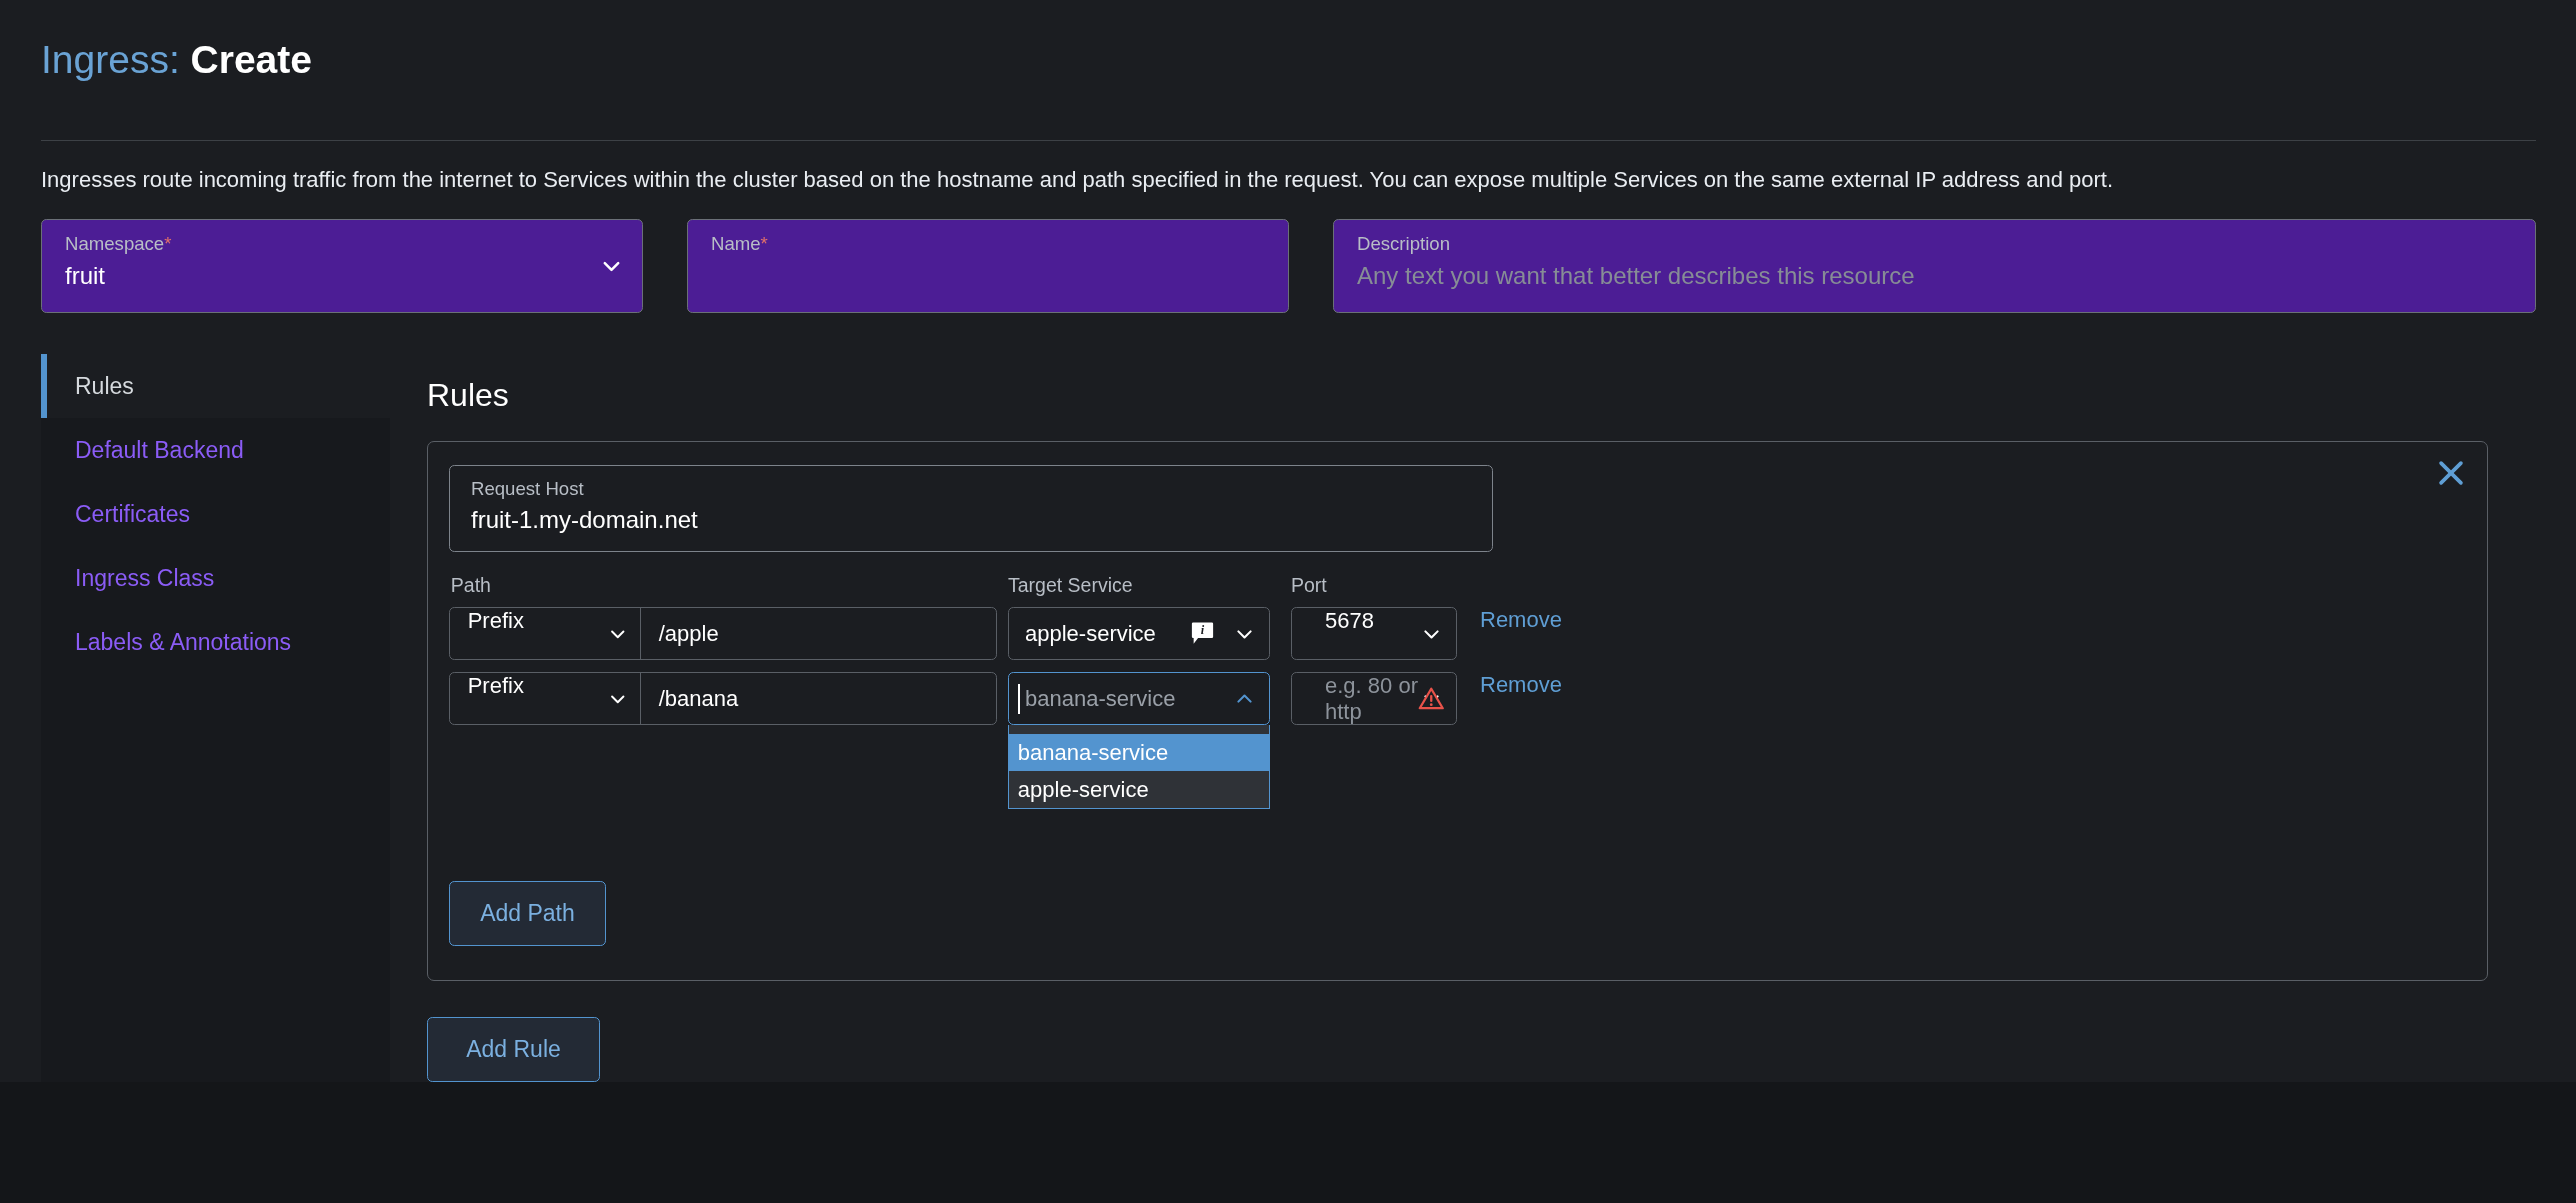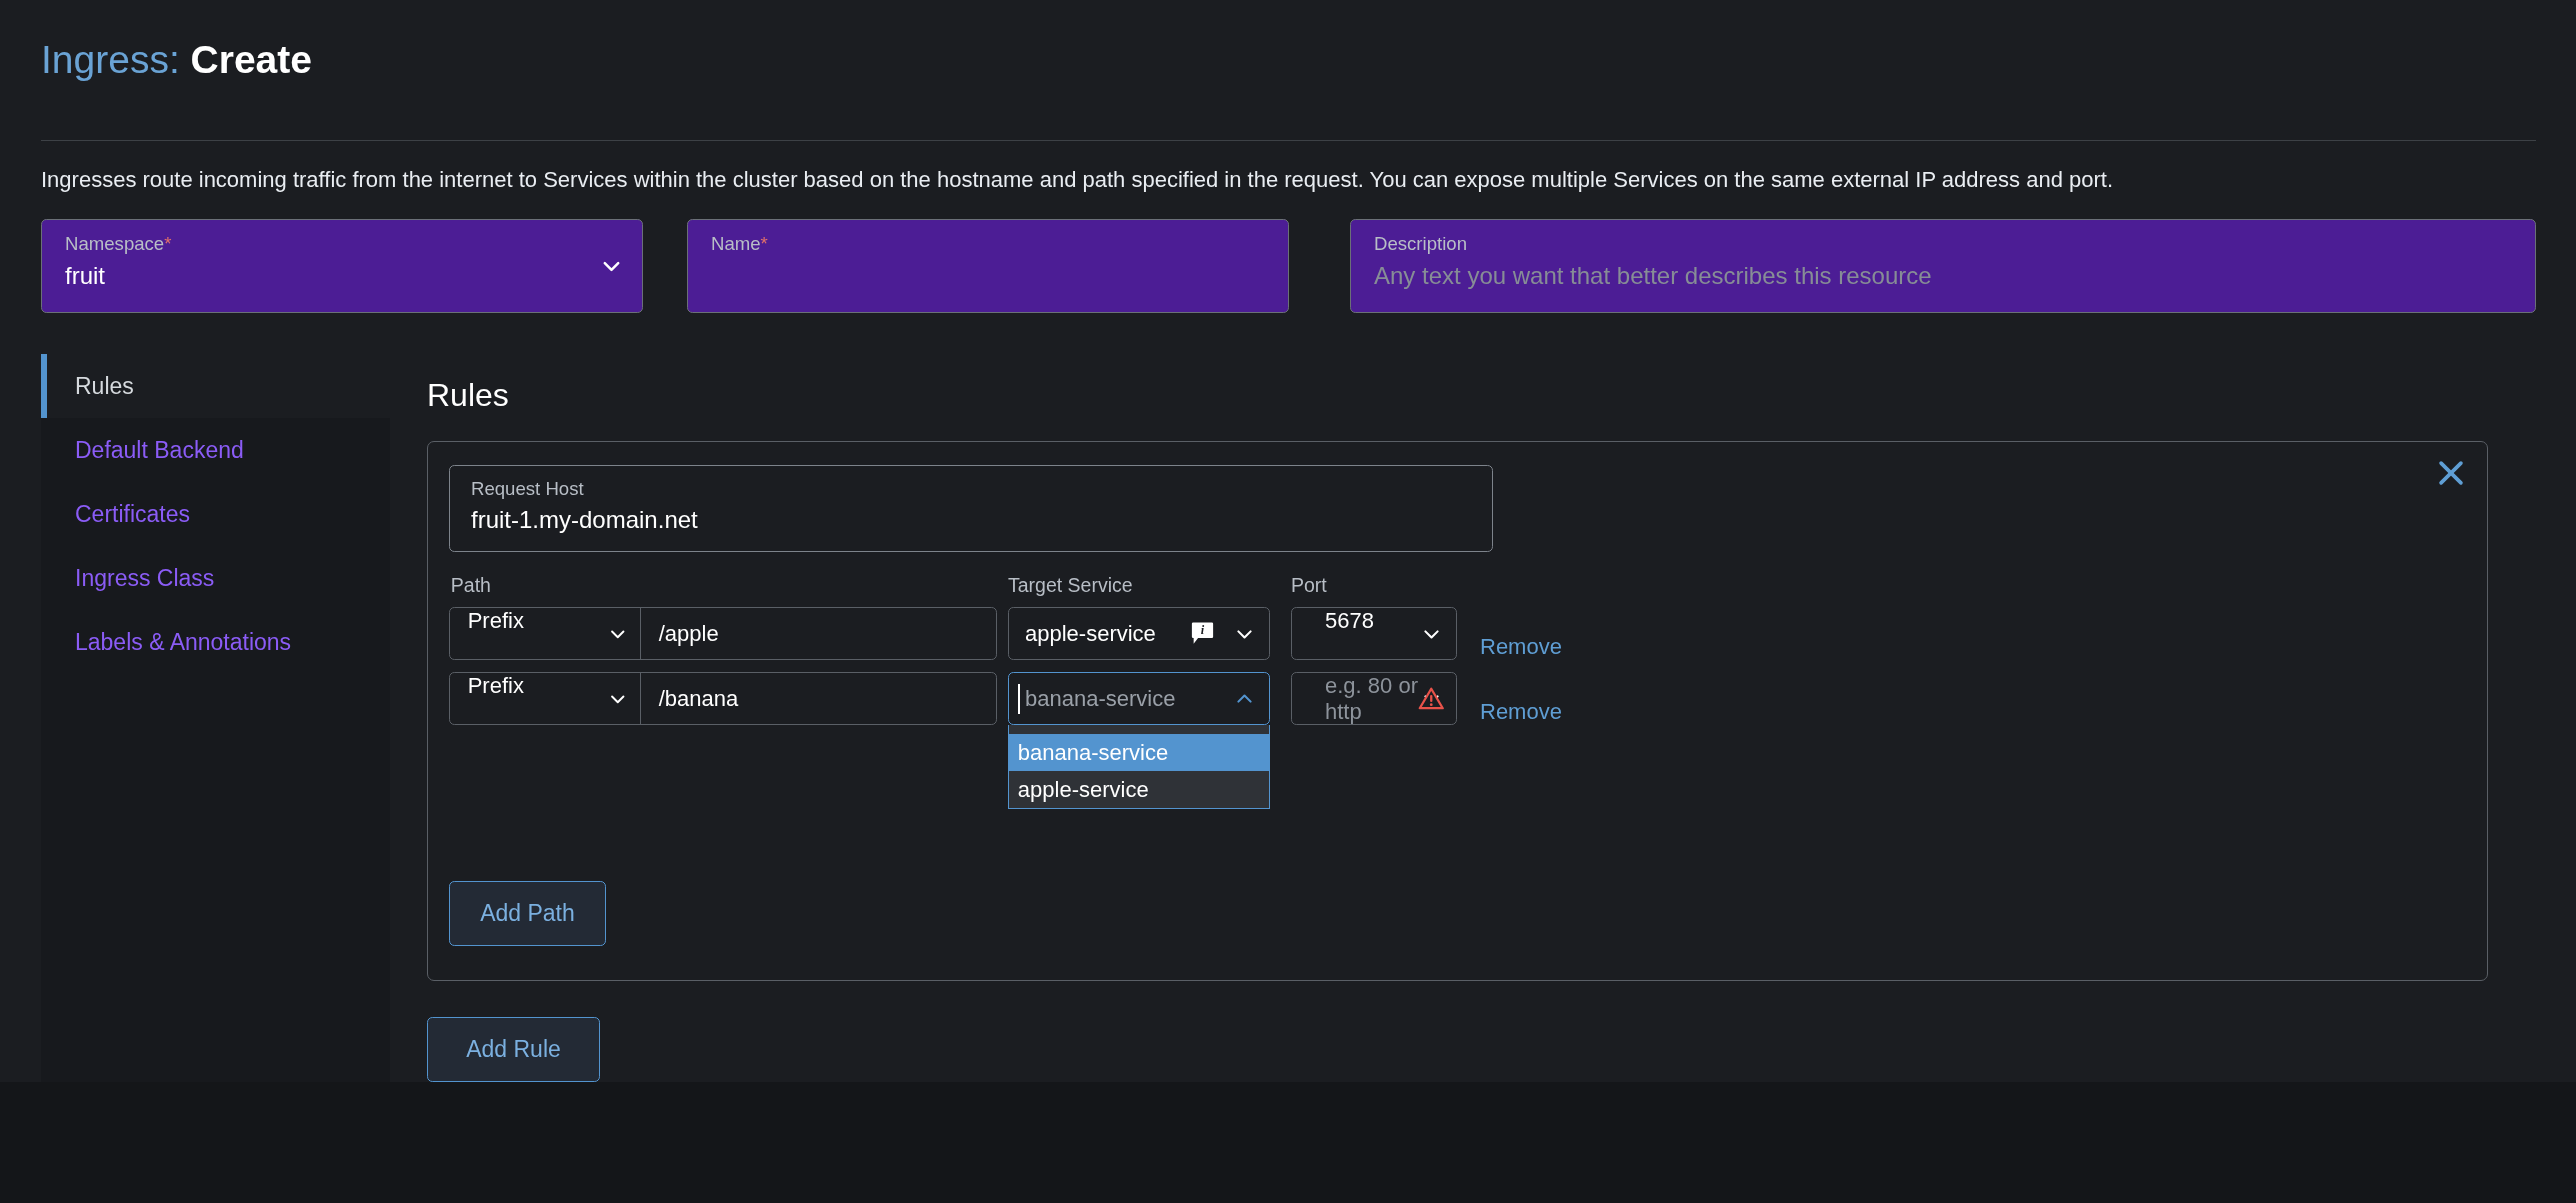--- a/index.html
+++ b/index.html
@@ -62,21 +62,21 @@
   .field {
     position: relative;
     border: 0.9px solid #6b7077;
     border-radius: 5.3px;
     background: #4c1d95;
     height: 94px;
     padding: 12.4px 23px 0 23px;
   }
   .field.ns-field { width: 602px; }
   .field.name-field { width: 602px; }
-  .field.desc-field { flex: 1; margin-left: 17px; }
+  .field.desc-field { flex: 1; }
   .field-label {
     font-size: 18.6px;
     line-height: 23px;
     color: #b8bec6;
     white-space: nowrap;
   }
   .field-label .req { color: #e0706a; font-size: 18.6px; }
   .field-value {
     font-size: 24px;
     line-height: 34px;
@@ -328,21 +328,21 @@
     transform: translateY(-52%);
     width: 26.5px; height: 25px;
     z-index: 3;
   }
 
   .removelink {
     position: absolute;
     left: 1031px;
     height: 53px;
     display: flex;
-    align-items: flex-end;
+    align-items: flex-start;
     font-size: 22px;
     color: #5f9ed4;
     cursor: pointer;
     white-space: nowrap;
   }
 
   
   .btn {
     border: 0.9px solid #5394cf;
     border-radius: 5.3px;

